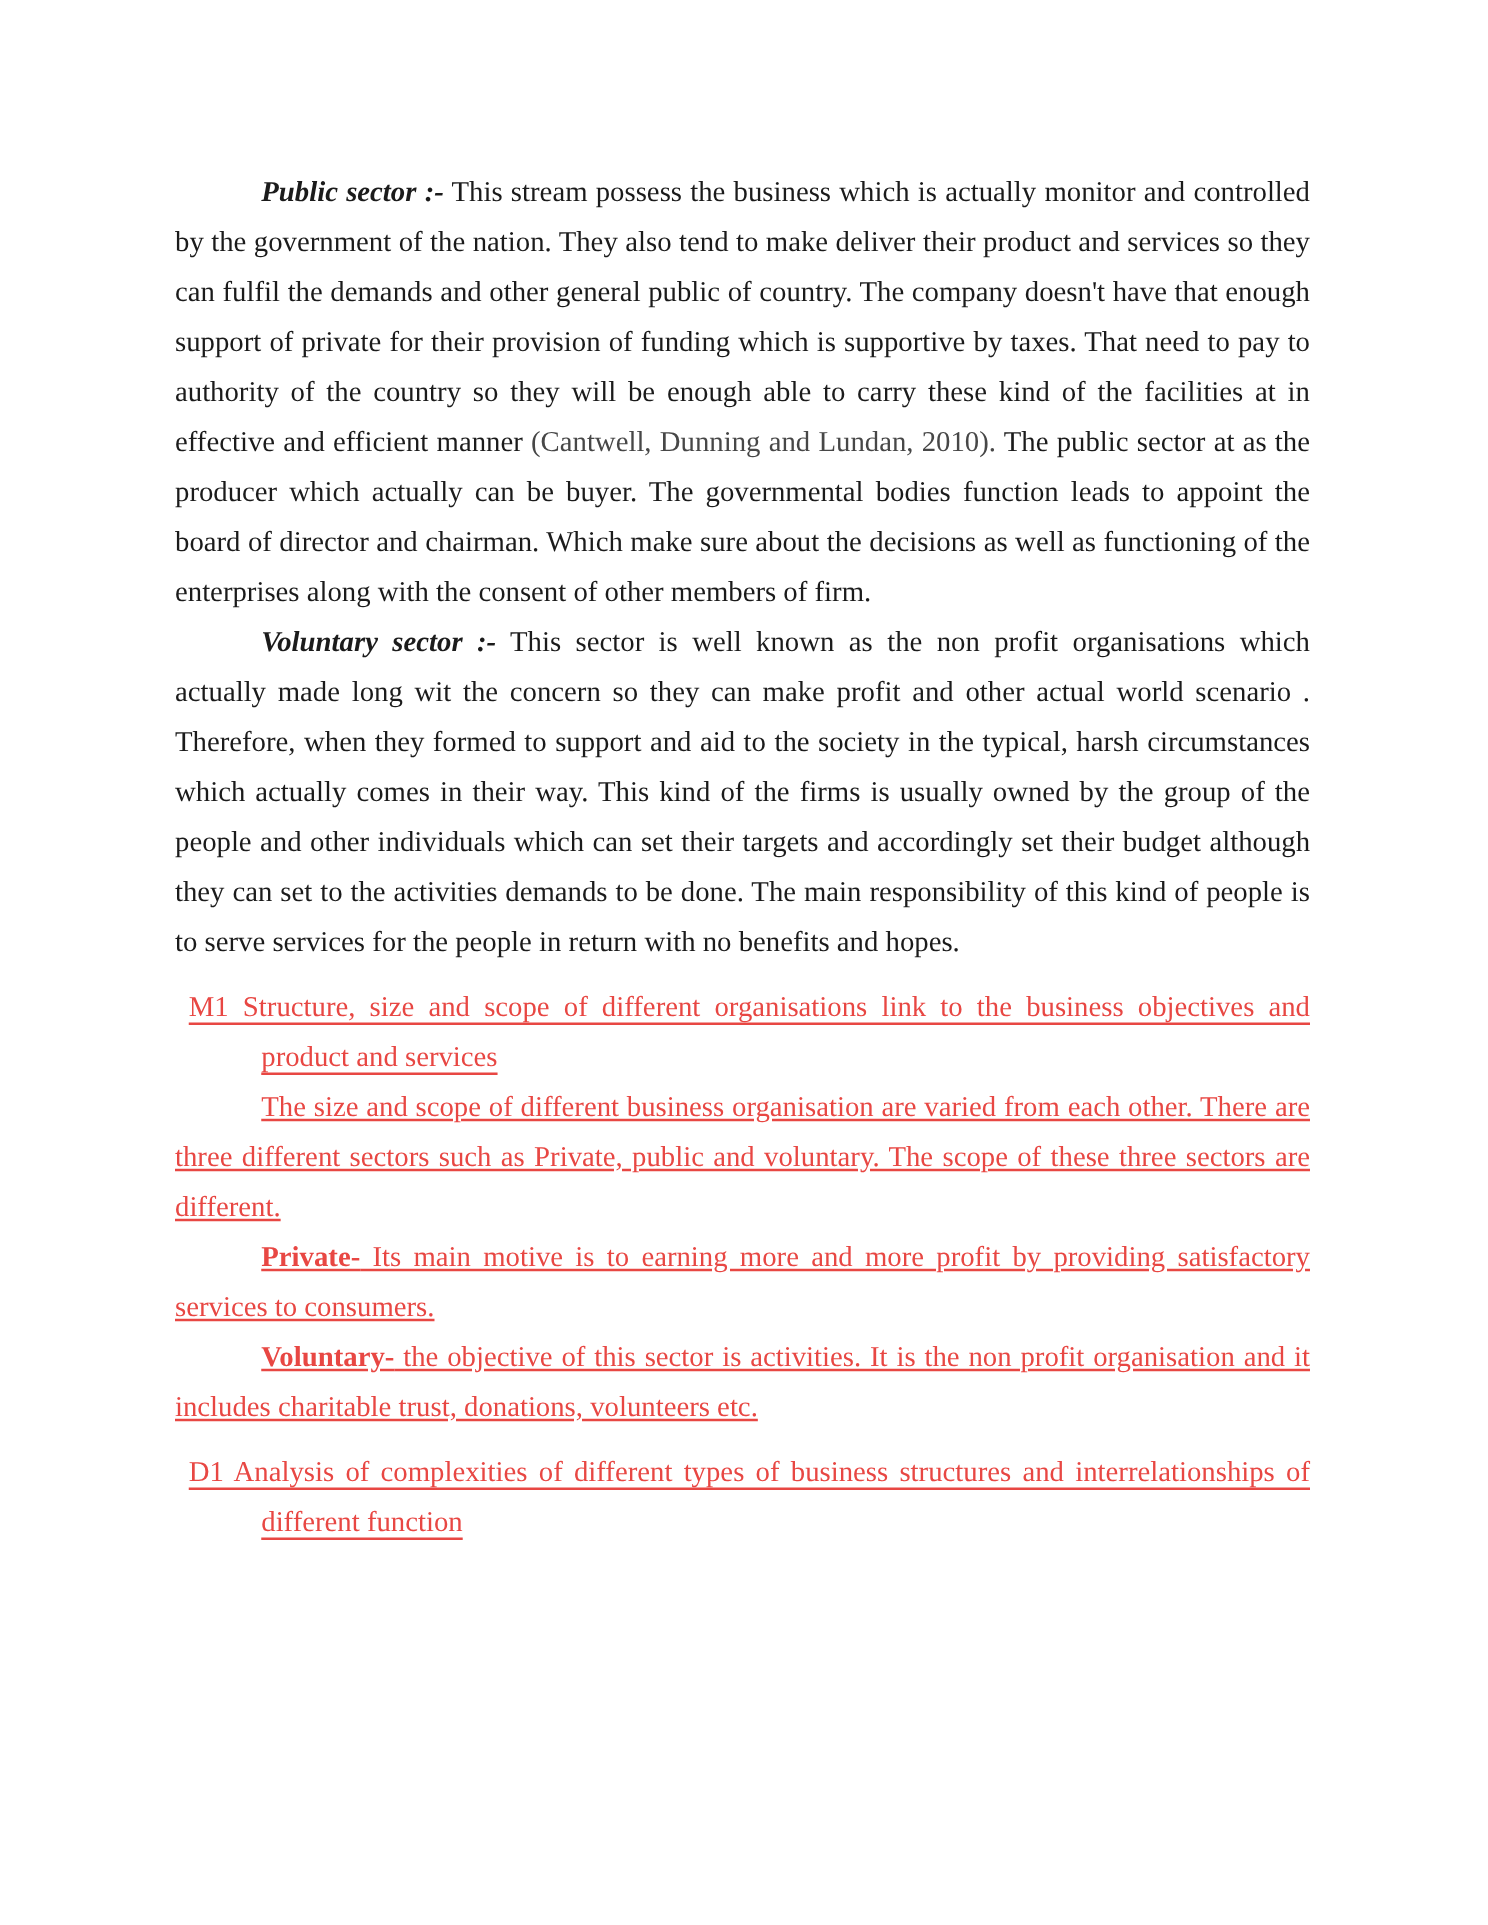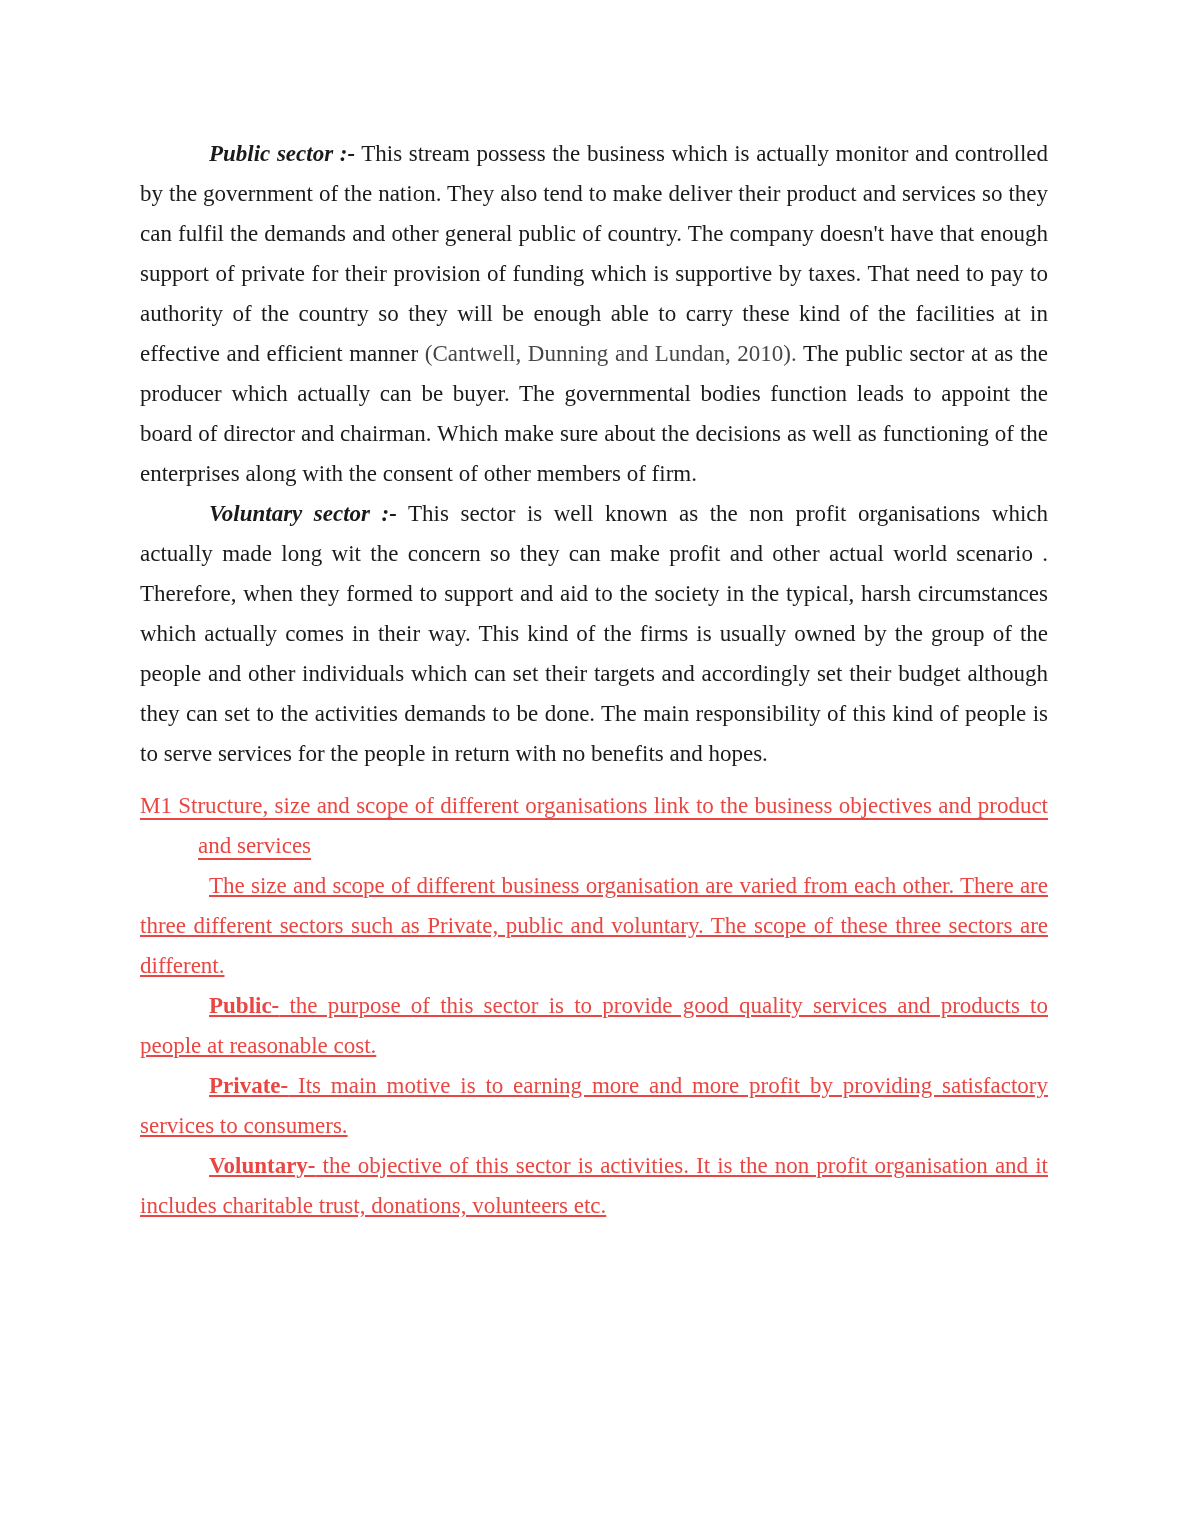--- a/index.html
+++ b/index.html
@@ -42,20 +42,21 @@
   .citation {
     color: #474747;
   }
   .heading {
     color: #e84743;
     text-decoration: underline;
     text-underline-offset: 5px;
     padding-left: 58px;
     text-indent: -58px;
     margin-top: 12px;
+    margin-left: 11px;
   }
   .force-justify-last {
     text-align-last: justify;
   }
 </style>
 </head>
 <body>
 
 <div class="page">
 
@@ -64,27 +65,25 @@
   </p>
 
   <p class="indent">
     <span class="lead">Voluntary sector :-</span><span> This sector is well known as the non profit organisations which actually made long wit the concern so they can make profit and other actual world scenario . Therefore, when they formed to support and aid to the society in the typical, harsh circumstances which actually comes in their way. This kind of the firms is usually owned by the group of the people and other individuals which can set their targets and accordingly set their budget although they can set to the activities demands to be done. The main responsibility of this kind of people is to serve services for the people in return with no benefits and hopes.</span>
   </p>
 
   <p class="heading">M1 Structure, size and scope of different organisations link to the business objectives and product and services</p>
 
   <p class="indent red">The size and scope of different business organisation are varied from each other. There are three different sectors such as Private, public and voluntary. The scope of these three sectors are different.</p>
 
-  <p class="indent red">
-    <span class="red-lead">Public-</span><span> the purpose of this sector is to provide good quality services and products to people at reasonable cost.</span>
-  </p>
 
   <p class="indent red">
     <span class="red-lead">Private-</span><span> Its main motive is to earning more and more profit by providing satisfactory services to consumers.</span>
   </p>
 
   <p class="indent red">
     <span class="red-lead">Voluntary-</span><span> the objective of this sector is activities. It is the non profit organisation and it includes charitable trust, donations, volunteers etc.</span>
   </p>
 
+  <p class="heading">D1 Analysis of complexities of different types of business structures and interrelationships of different function</p>
 
 
 </div>
 
 </body></html>

